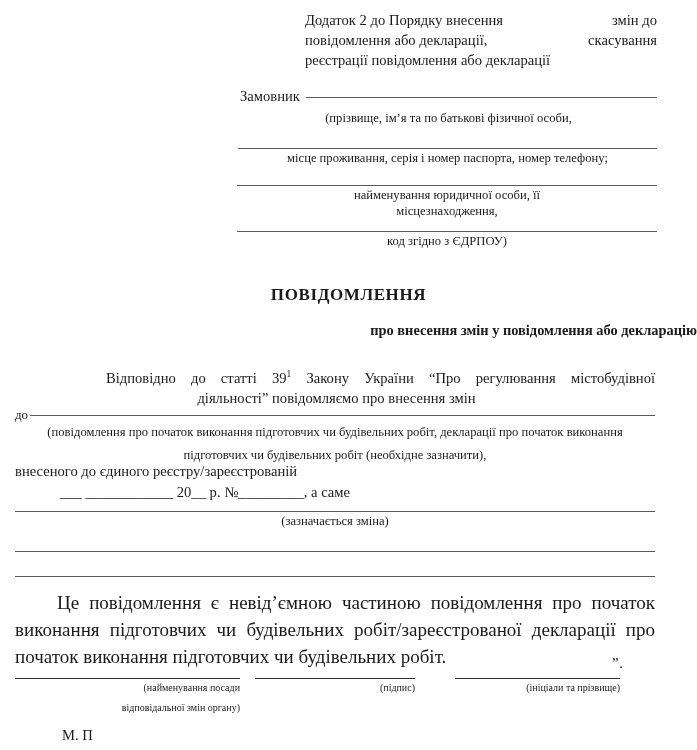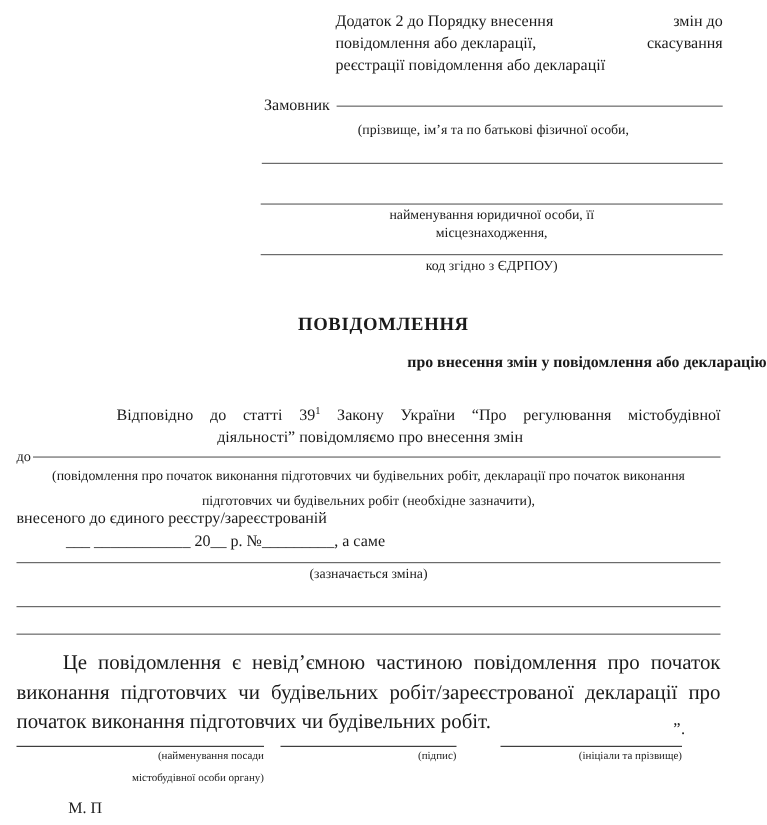--- a/index.html
+++ b/index.html
@@ -213,20 +213,21 @@
   </div>
 
   <div class="req-row">
     <span class="req-label">Замовник</span>
     <span class="rule"></span>
   </div>
 
   <div class="cap" style="left:240px; top:110px; width:417px;">(прізвище, ім’я та по батькові фізичної особи,</div>
 
   <div class="fill-rule" style="left:238px; top:148px; width:419px;"></div>
+  <div class="cap" style="left:238px; top:150px; width:419px;">місце проживання, серія і номер паспорта, номер телефону;</div>
 
   <div class="fill-rule" style="left:237px; top:185px; width:420px;"></div>
   <div class="cap" style="left:237px; top:187px; width:420px;">найменування юридичної особи, її</div>
   <div class="cap" style="left:237px; top:203px; width:420px;">місцезнаходження,</div>
 
   <div class="fill-rule" style="left:237px; top:231px; width:420px;"></div>
   <div class="cap" style="left:237px; top:233px; width:420px;">код згідно з ЄДРПОУ)</div>
 
   <div class="title-main">ПОВІДОМЛЕННЯ</div>
   <div class="title-sub">про внесення змін у повідомлення або декларацію</div>
@@ -254,19 +255,19 @@
 
   <div class="para-final">Це повідомлення є невід’ємною частиною повідомлення про початок виконання підготовчих чи будівельних робіт/зареєстрованої декларації про початок виконання підготовчих чи будівельних робіт.</div>
 
   <div class="quote-mark">”.</div>
 
   <div class="sig-line" style="left:15px; width:225px;"></div>
   <div class="sig-line" style="left:255px; width:160px;"></div>
   <div class="sig-line" style="left:455px; width:165px;"></div>
 
   <div class="sig-cap" style="left:15px; top:681px; width:225px;">(найменування посади</div>
-  <div class="sig-cap" style="left:15px; top:701px; width:225px;">містобудівної особи органу)</div>
+  <div class="sig-cap" style="left:15px; top:701px; width:225px;">відповідальної змін органу)</div>
   <div class="sig-cap" style="left:255px; top:681px; width:160px;">(підпис)</div>
   <div class="sig-cap" style="left:455px; top:681px; width:165px;font-family:Liberation Serif, serif;">(ініціали та прізвище)</div>
 
   <div class="mp">М. П</div>
 
 </div>
 
 </body></html>

